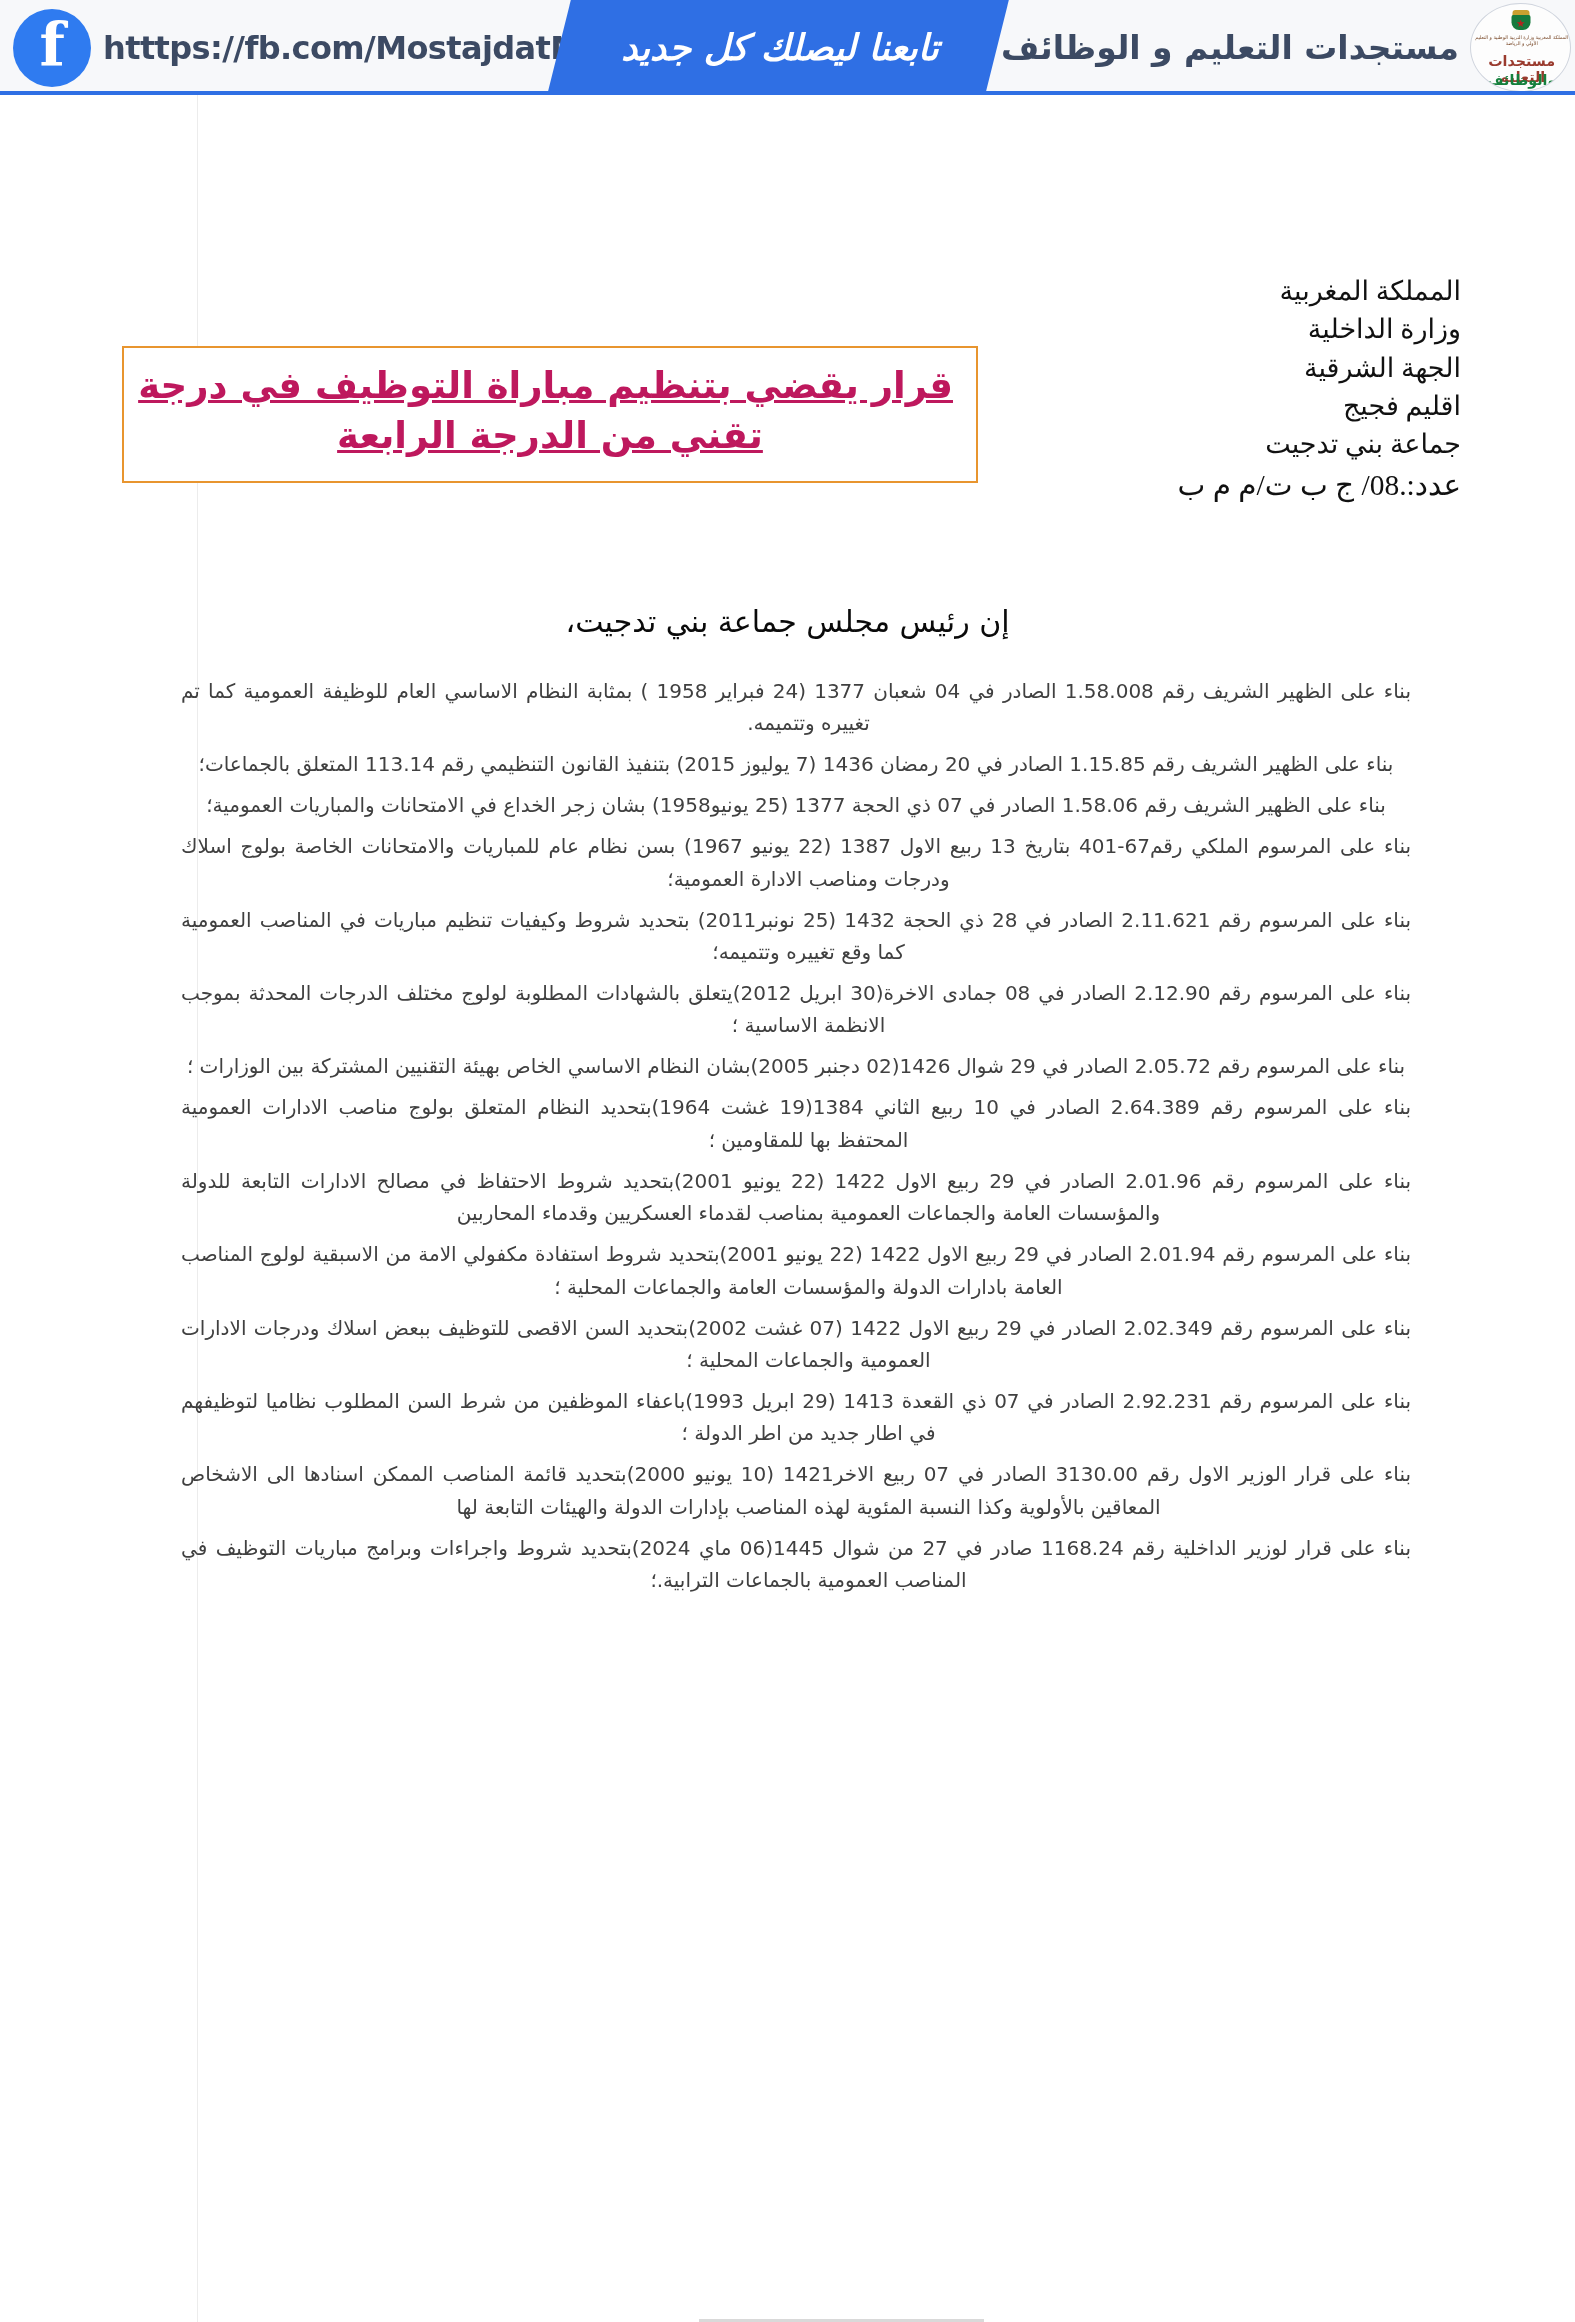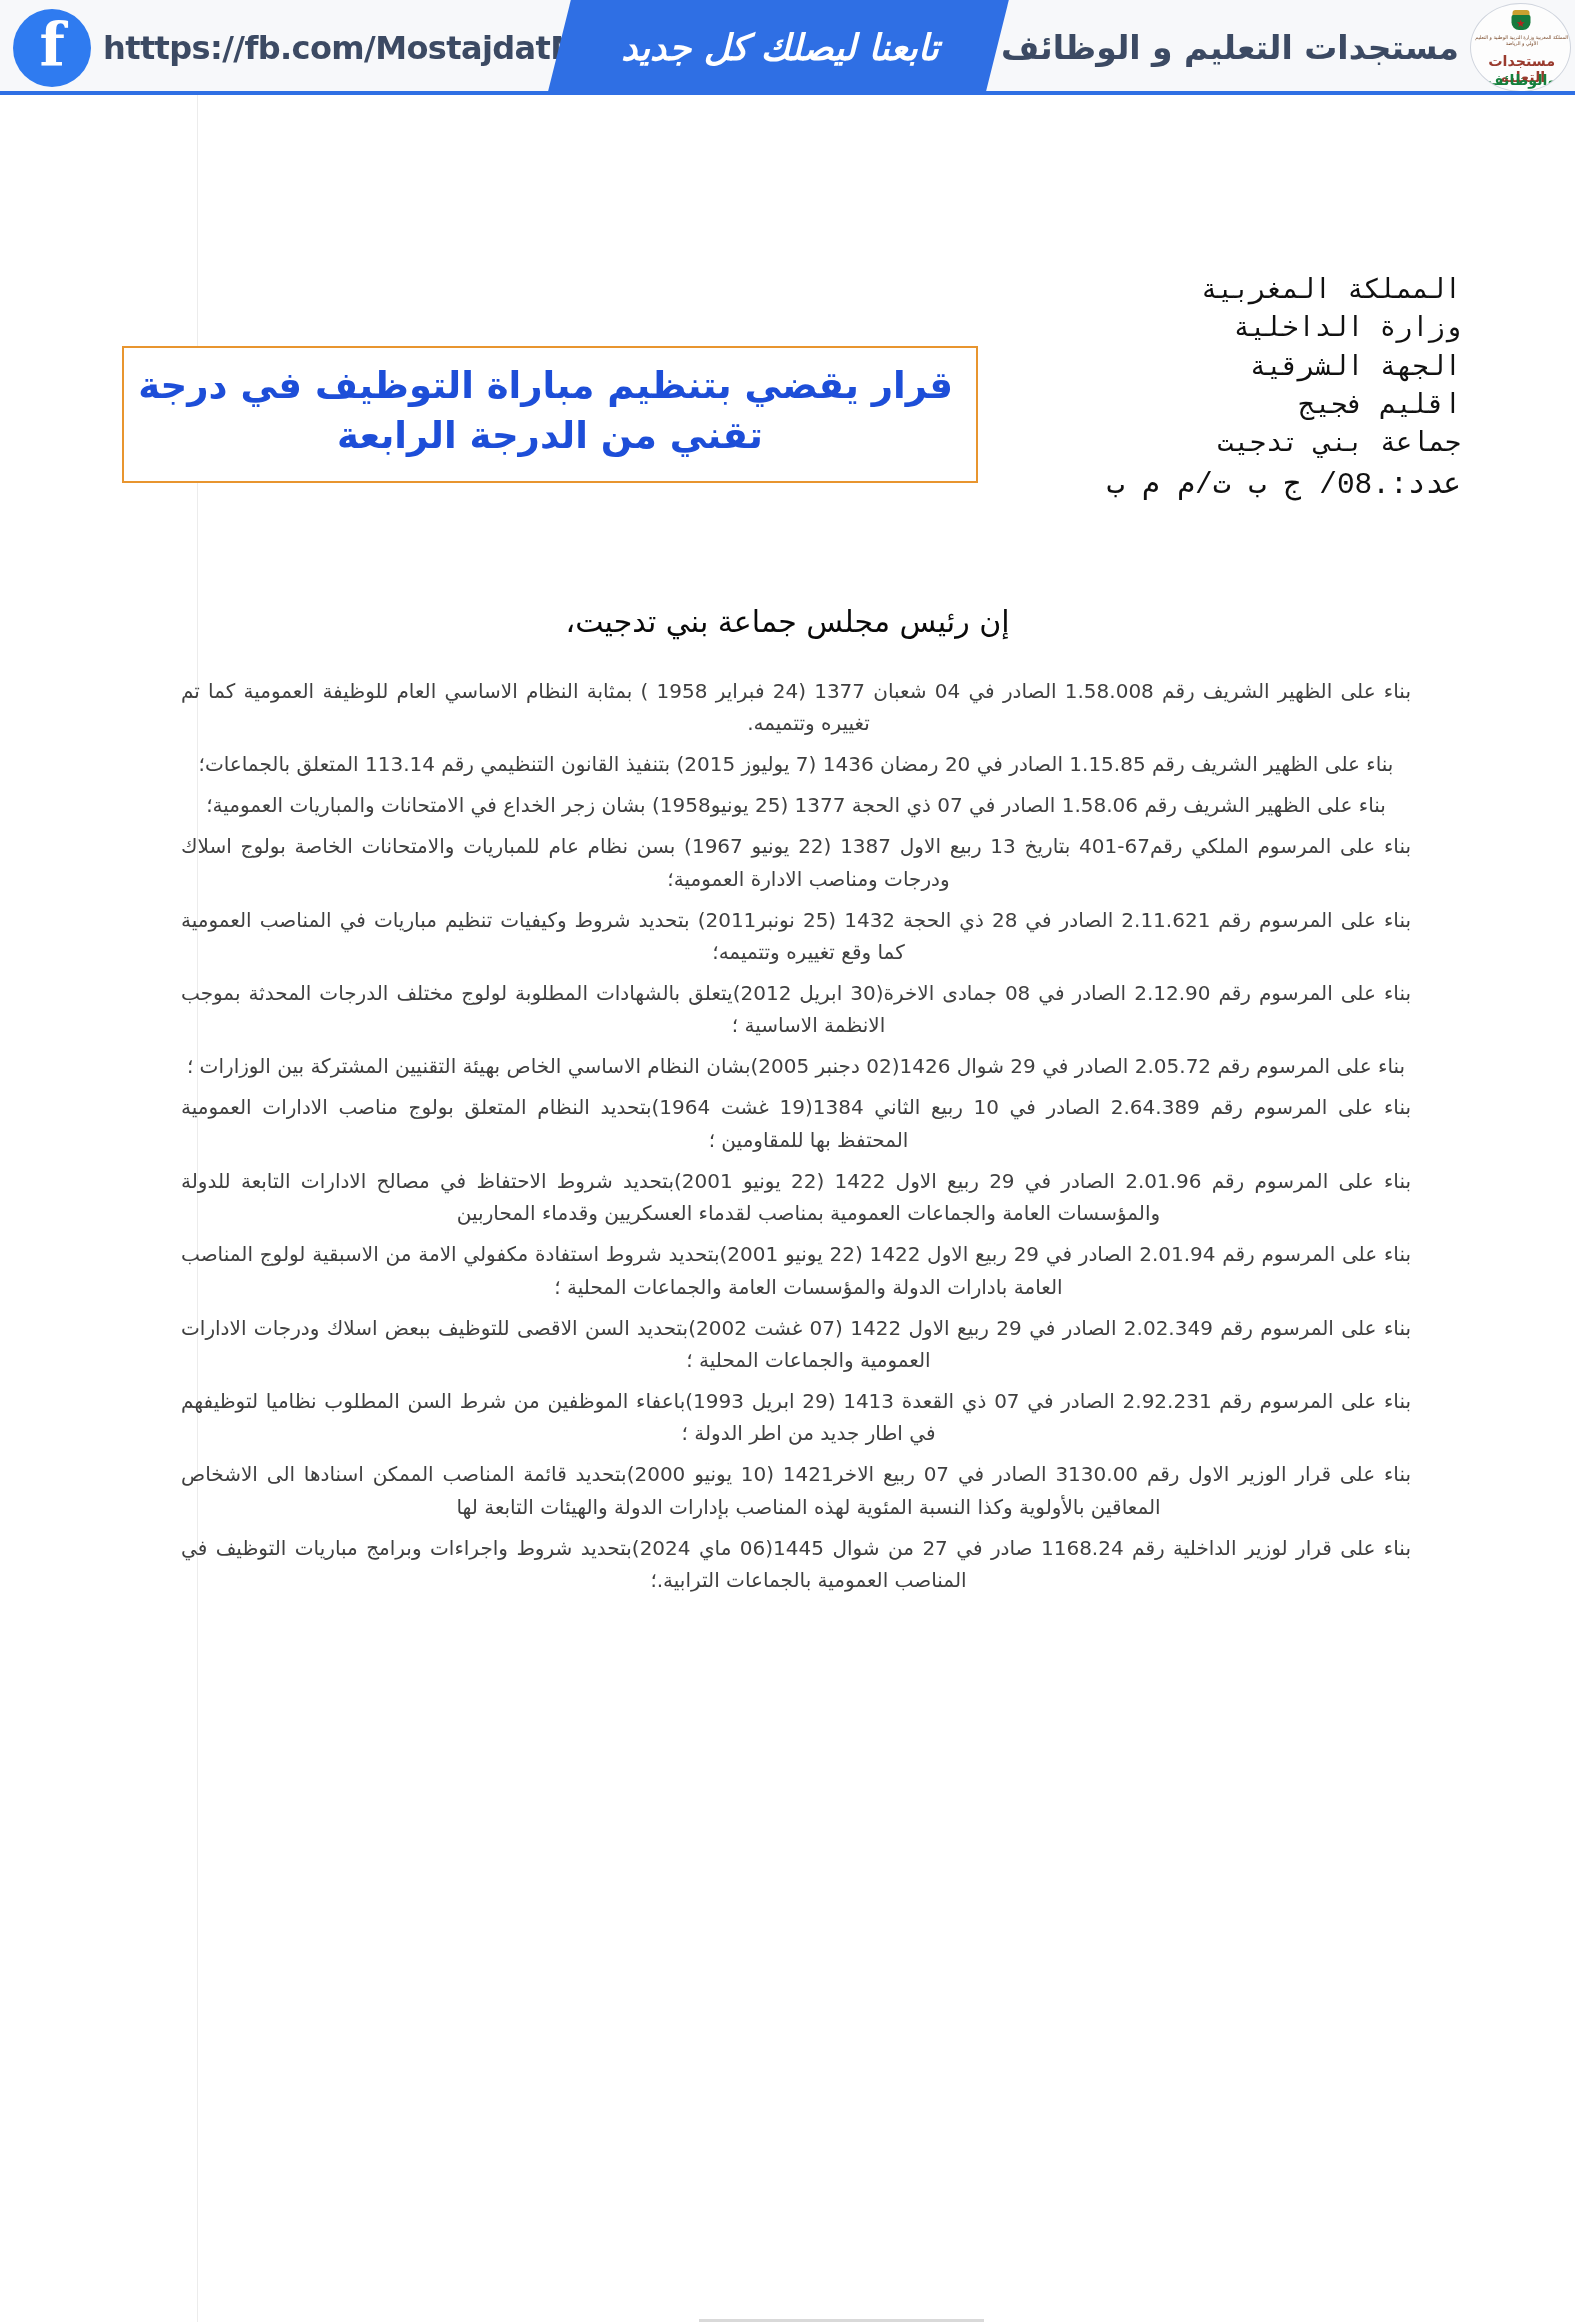--- a/index.html
+++ b/index.html
@@ -218,21 +218,21 @@
     background: #ececec;
     width: 1px;
   }
 
   #letterhead {
     position: absolute;
     right: 114px;
     top: 177px;
     text-align: right;
     direction: rtl;
-    font-family: Liberation Mono, monospace;
+    font-family: Liberation Serif, serif;
     font-size: 27px;
     line-height: 1.42;
     color: #111111;
   }
   #letterhead .lh-line { white-space: nowrap; }
   #letterhead .lh-ref {
     margin-top: 1px;
     font-size: 29.5px;
     white-space: nowrap;
   }
@@ -245,22 +245,23 @@
     padding: 13.3px 23px 21px 23px;
     border: 2.9px solid #e8952f;
     background: #ffffff;
     text-align: center;
     direction: rtl;
   }
   #title-box .t-line {
     font-size: 37px;
     font-weight: bold;
     line-height: 1.34;
-    color: #1d4ed8;
-    white-space: nowrap;
+    color: #be185d;
+    white-space: nowrap;
+    text-decoration: underline;
   }
 
   #intro {
     position: absolute;
     left: 0;
     top: 509px;
     width: 1575px;
     text-align: center;
     direction: rtl;
     font-size: 30px;

